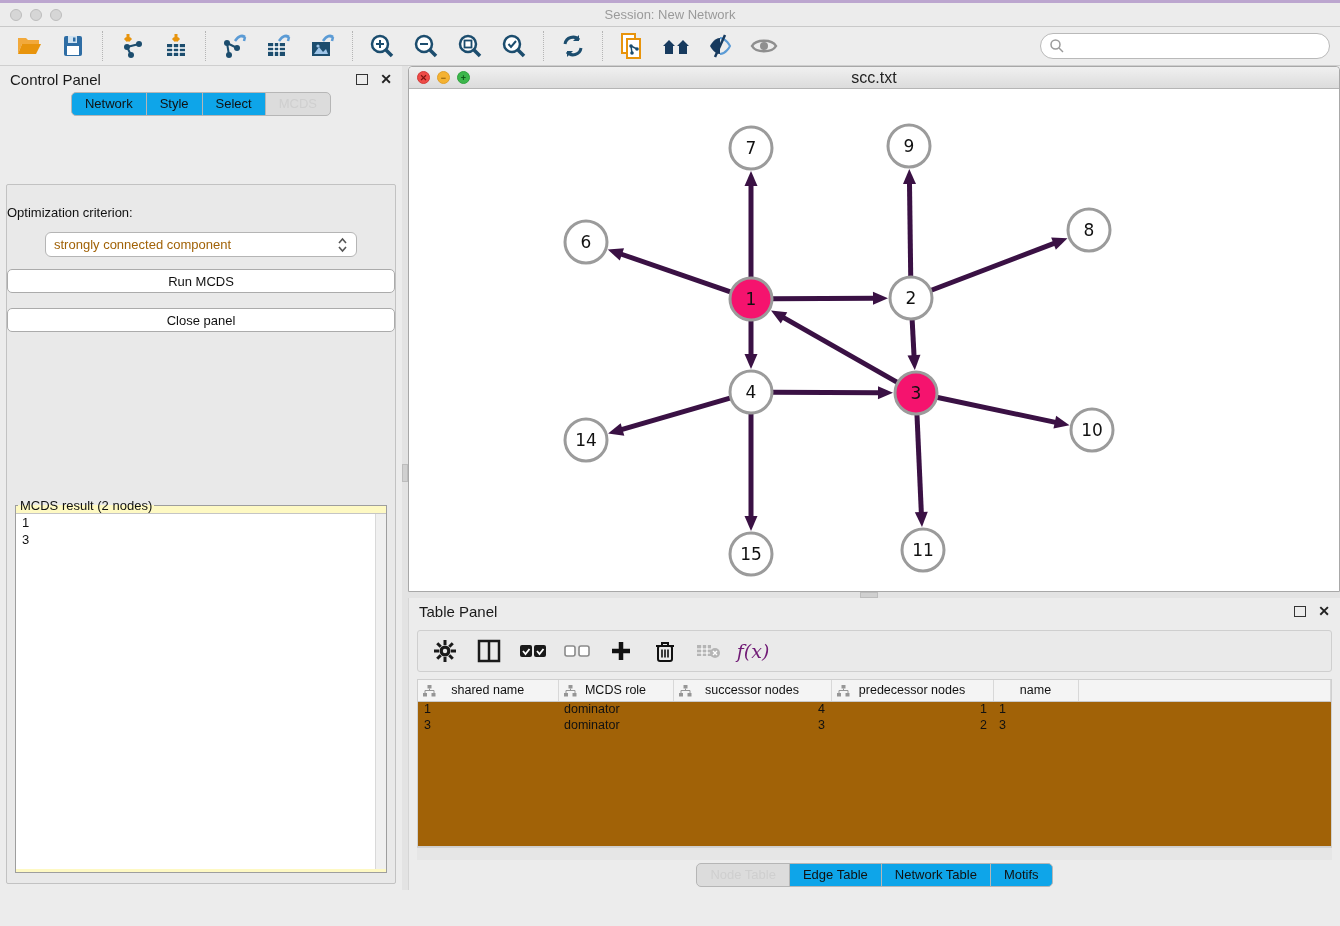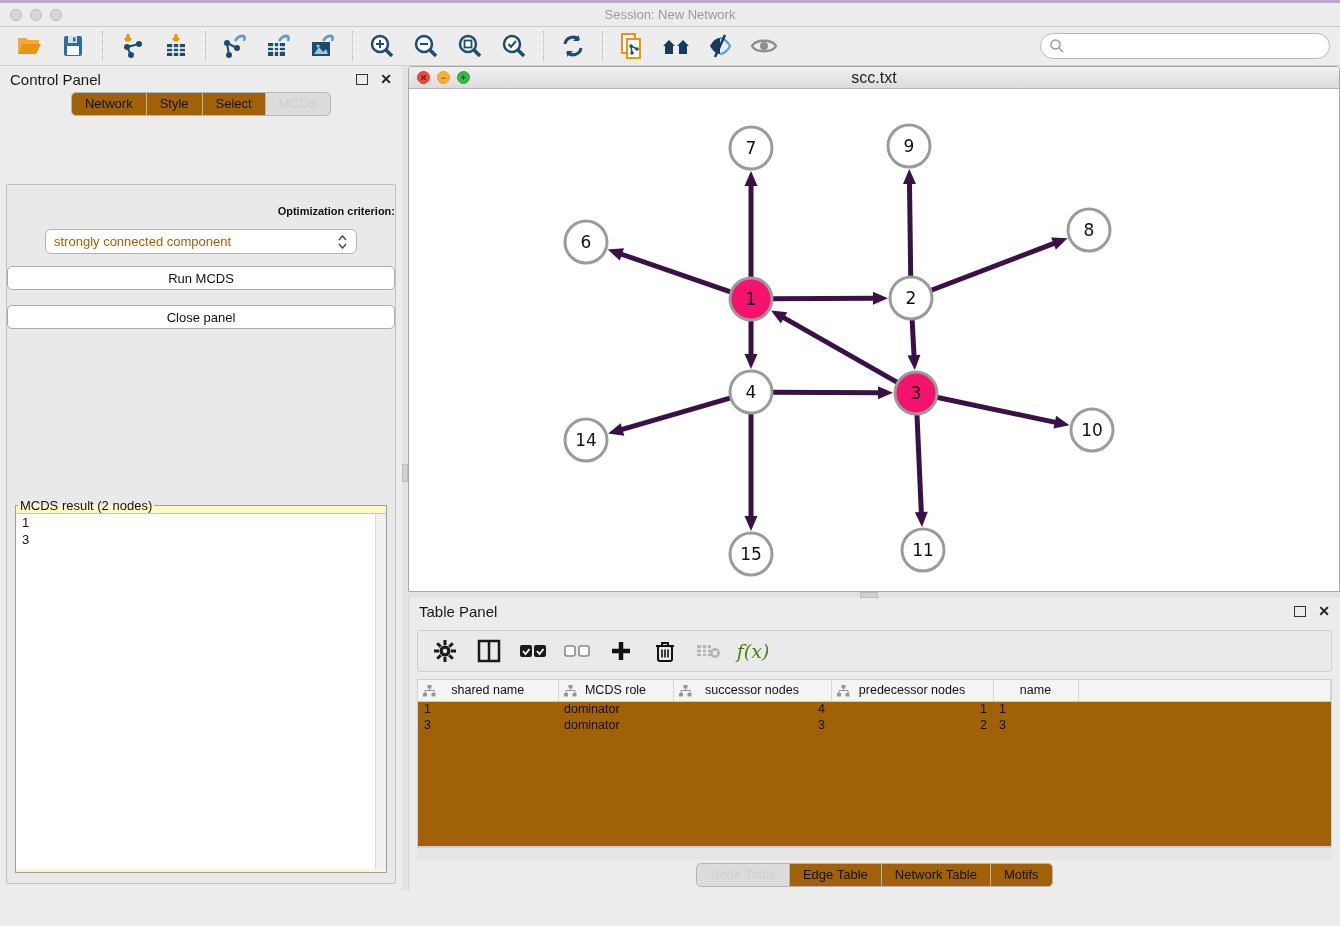--- a/index.html
+++ b/index.html
@@ -26,29 +26,29 @@
   .searchbox input { border:none; outline:none; flex:1; height:20px; font-size:13px; background:transparent; }
 
   
   .left-panel { position:absolute; top:66px; left:0; width:402px; bottom:36px; background:#ececec; }
   .panel-head { height:26px; display:flex; align-items:center; padding:0 10px; }
   .panel-title { font-size:15px; color:#1a1a1a; }
   .panel-head .spacer { flex:1; }
   .float-btn { width:12px; height:11px; border:1.5px solid #333; margin-right:12px; cursor:pointer; }
   .close-btn { font-weight:bold; font-size:14px; color:#222; cursor:pointer; }
   .tabbar { display:flex; justify-content:center; position:relative; z-index:2; }
-  .tab { border:1px solid #b6b6b6; background:#a16207; color:#111; font-size:13px;
+  .tab { border:1px solid #b6b6b6; background:#0ea5e9; color:#111; font-size:13px;
     padding:3px 13px 4px; margin-left:-1px; cursor:pointer; white-space:nowrap; }
   .tab:first-child { border-radius:5px 0 0 5px; margin-left:0; }
   .tab:last-child { border-radius:0 5px 5px 0; }
   .tab.selected { background:#dcdcdc; color:#cfcfcf; }
   .cp-content { position:absolute; top:118px; left:6px; right:6px; bottom:6px;
     background:#e9e9e9; border:1px solid #c2c2c2; border-radius:2px;
     display:flex; flex-direction:column; }
-  .opt-label { text-align:right; margin-top:20px; font-size:11px; color:#111;font-weight:bold; }
+  .opt-label { text-align:left; margin-top:20px; font-size:13px; color:#111; }
   .selectbox { margin:12px 38px 0; height:25px; background:#fff; border:1px solid #b5b5b5;
     border-radius:6px; display:flex; align-items:center; padding:0 8px; cursor:pointer; }
   .selectbox .sel-val { flex:1; font-size:13px; color:#a16207; }
   .btn-row { display:flex; justify-content:center; gap:15px; margin-top:12px;flex-direction:column; }
   .pushbtn { background:#fff; border:1px solid #ababab; border-radius:5px; height:24px;
     padding:0 16px; font-size:13px; color:#111; cursor:pointer; font-family:"Liberation Sans",sans-serif; }
   .cp-fill { flex:1; }
   fieldset.resultbox { margin:0 8px 10px; border:1px solid #9e9e9e; height:375px;
     background:#fef9c3; padding:0; }
   fieldset.resultbox legend { font-size:13px; color:#111; margin-left:2px; padding:0 2px; }
@@ -77,21 +77,21 @@
   .net-canvas { flex:1; background:#fff; overflow:hidden; }
   .h-divider { height:6px; background:#e3e3e3; position:relative; }
   .h-grip { position:absolute; left:452px; top:0; width:18px; height:6px; background:#d0d0d0; border:1px solid #bdbdbd; cursor:row-resize; }
 
   
   .table-panel { flex:1; background:#ececec; display:flex; flex-direction:column; border-left:1px solid #d5d5d5; }
   .tp-toolbar { margin:6px 8px 0; background:#eaeaea; border:1px solid #cfcfcf; border-radius:3px;
     height:42px; display:flex; align-items:center; gap:18px; padding:0 14px; }
   .tp-btn { width:26px; height:26px; display:flex; align-items:center; justify-content:center; cursor:pointer; }
   .tp-btn.disabled { cursor:default; }
-  .fx { font-family:"DejaVu Serif", serif; font-style:italic; font-size:19px; color:#4d7c0f; }
+  .fx { font-family:"DejaVu Serif", serif; font-style:italic; font-size:19px; color:#701a75; }
   .tp-tablewrap { margin:7px 8px 0; background:#a16207; border:1px solid #cfcfcf; flex:1; overflow:hidden; }
   table.datatable { border-collapse:collapse; table-layout:fixed; width:100%; }
   table.datatable th { background:#f4f4f4; border-right:1px solid #d8d8d8; border-bottom:1px solid #c9c9c9;
     font-weight:normal; font-size:12.5px; color:#111; height:21px; text-align:center; position:relative; }
   table.datatable th .hier { position:absolute; left:5px; top:5px; }
   table.datatable td { font-size:12.5px; color:#111; height:16px; padding:0 6px; white-space:nowrap; }
   td.num { text-align:right; padding-right:16px; }
   .tp-bottomstrip { height:13px; background:#e6e6e6; border-top:1px solid #d2d2d2; margin:0 8px; }
   .tp-tabs { height:30px; display:flex; align-items:center; justify-content:center; }
 

